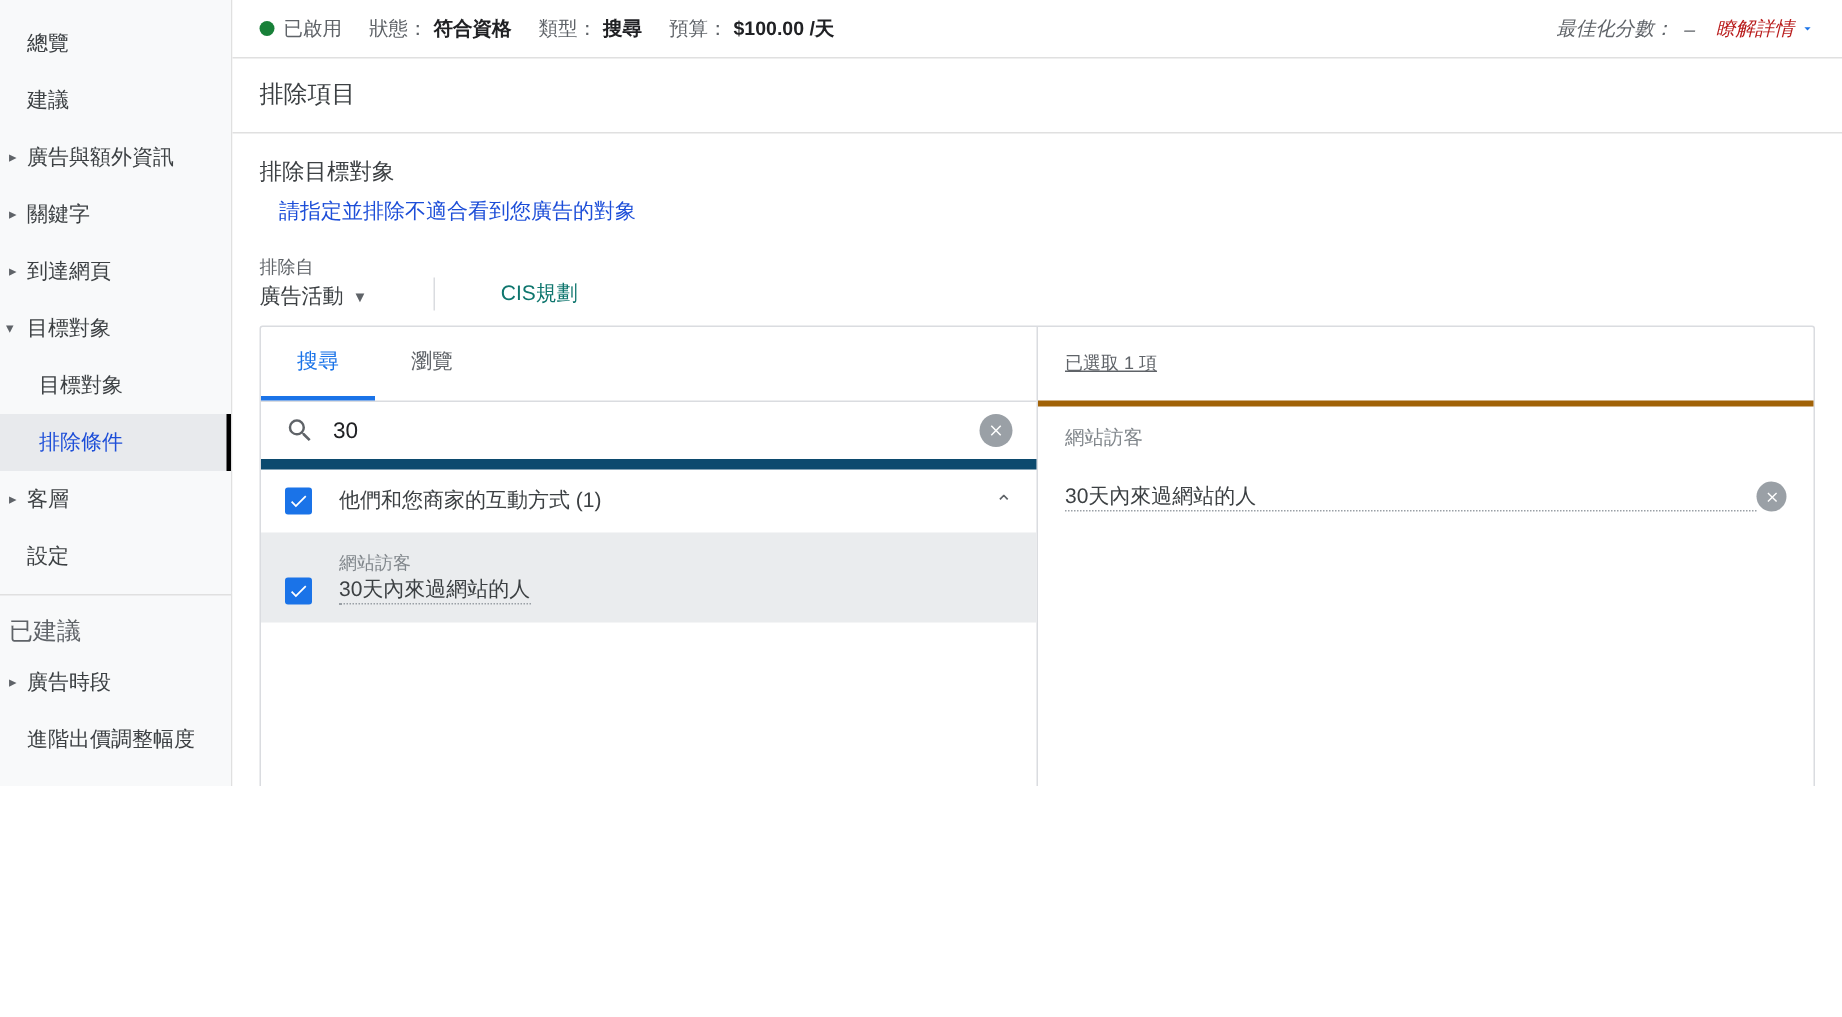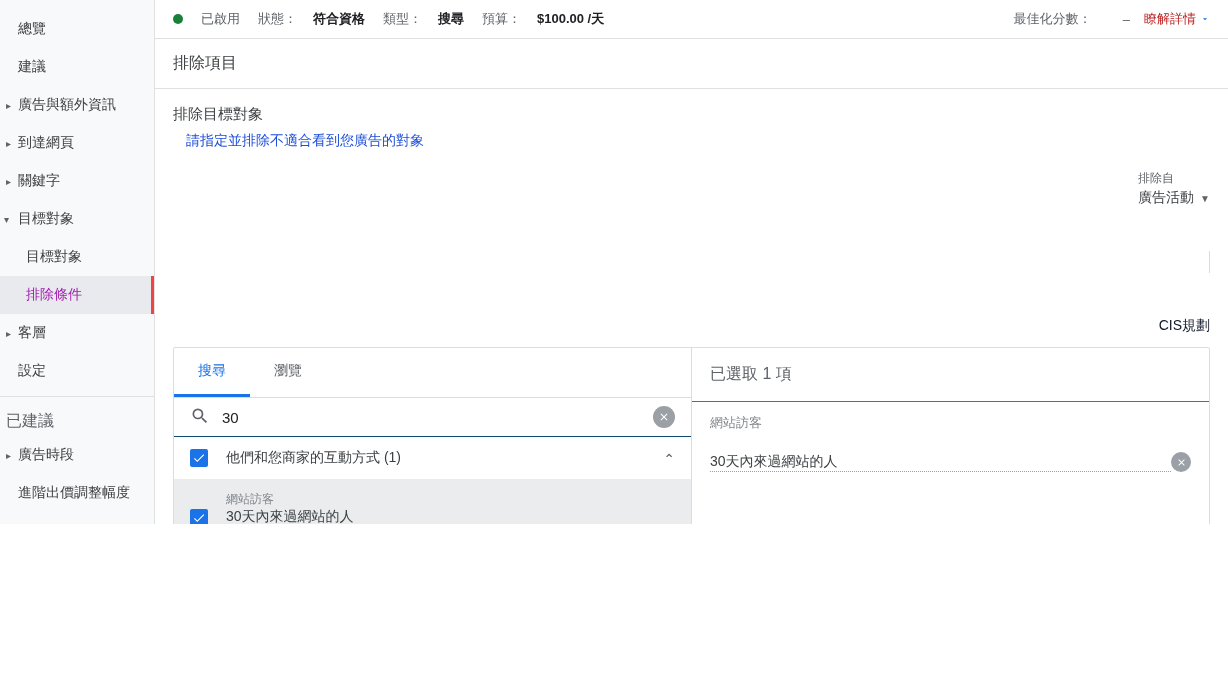--- a/index.html
+++ b/index.html
@@ -5,77 +5,77 @@
     * { margin: 0; padding: 0; box-sizing: border-box; }
     body { font-family: Arial, "Microsoft JhengHei", sans-serif; font-size: 14px; color: #3c4043; background: #fff; }
     .app { display: flex; height: 524px; width: 1228px; }
     
     
     .sidebar { width: 155px; background: #f8f9fa; border-right: 1px solid #e0e0e0; overflow-y: auto; padding-top: 10px; }
     .nav-item { display: flex; align-items: center; padding: 10px 12px 10px 18px; cursor: pointer; color: #3c4043; font-size: 14px; position: relative; }
     .nav-item.has-arrow::before { content: "▸"; position: absolute; left: 6px; font-size: 10px; color: #5f6368; }
     .nav-item.expanded::before { content: "▾"; position: absolute; left: 4px; font-size: 10px; color: #5f6368; }
     .nav-item.sub { padding-left: 26px; }
-    .nav-item.active { background: #e8eaed; color: #a21caf; border-right: 3px solid #ef4444; }
+    .nav-item.active { background: #e8eaed; color: #1d4ed8; border-right: 3px solid #000000; }
     .nav-divider { border: none; border-top: 1px solid #e0e0e0; margin: 6px 0; }
     .nav-label { font-size: 16px; color: #5f6368; padding: 8px 12px 4px 6px; }
     .nav-more { display: flex; align-items: center; padding: 12px 12px 12px 6px; font-size: 14px; color: #3c4043; cursor: pointer; }
     .nav-more .plus { font-size: 18px; margin-right: 10px; }
     
     
     .main { flex: 1; display: flex; flex-direction: column; background: #fff; }
     
     
     .status-bar { display: flex; align-items: center; padding: 10px 18px; border-bottom: 1px solid #e0e0e0; font-size: 13px; color: #5f6368; gap: 18px; }
     .status-dot { width: 10px; height: 10px; border-radius: 50%; background: #188038; display: inline-block; margin-right: 6px; }
-    .status-item { display: flex; align-items: center; gap: 12px; }
+    .status-item { display: flex; align-items: center; }
     .status-item strong { color: #202124; margin-left: 4px; }
-    .status-bar .right { margin-left: auto; display: flex; align-items: center; gap: 14px; }
+    .status-bar .right { margin-left: auto; display: flex; align-items: center; gap: 14px; font-style: italic; }
     .link { color: #b91c1c; cursor: pointer; display: flex; align-items: center; gap: 4px; }
     .chev-down { width: 10px; height: 10px; }
     
     
     .page-title { font-size: 16px; color: #3c4043; padding: 14px 18px; border-bottom: 1px solid #e0e0e0; }
     
     
     .content { padding: 16px 18px; }
     .section-title { font-size: 15px; color: #3c4043; margin-bottom: 8px; }
     .section-desc { font-size: 14px; color: #1d4ed8; margin-bottom: 20px; padding-left: 13px; }
-    .exclude-from { display: flex; align-items: flex-end; gap: 44px; margin-bottom: 10px; flex-direction: column; }
+    .exclude-from { display: flex; align-items: flex-end; gap: 44px; margin-bottom: 10px; }
     .select-wrap { }
     .select-label { font-size: 12px; color: #5f6368; margin-bottom: 2px; }
     .select-val { font-size: 14px; color: #3c4043; display: flex; align-items: center; gap: 6px; cursor: pointer; }
     .select-val .tri { font-size: 10px; color: #5f6368; }
     .divider-v { width: 1px; height: 22px; background: #dadce0; }
-    .campaign-name { font-size: 14px; color: #0f172a; padding-bottom: 2px; }
+    .campaign-name { font-size: 14px; color: #0f766e; padding-bottom: 2px; }
     
     
     .picker { display: flex; border: 1px solid #dadce0; border-radius: 2px; height: 430px; }
     .pane-left { flex: 1; border-right: 1px solid #dadce0; display: flex; flex-direction: column; }
     .pane-right { flex: 1; display: flex; flex-direction: column; }
     
     .tabs { display: flex; border-bottom: 1px solid #dadce0; }
     .tab { padding: 14px 24px; font-size: 14px; color: #5f6368; cursor: pointer; border-bottom: 3px solid transparent; }
     .tab.active { color: #1a73e8; border-bottom-color: #1a73e8; }
     
-    .search-row { display: flex; padding: 8px 16px; border-bottom: 1px solid #0c4a6e; }
+    .search-row { display: flex; align-items: center; padding: 8px 16px; border-bottom: 7px solid #0c4a6e; }
     .search-icon { width: 20px; height: 20px; margin-right: 12px; fill: #5f6368; }
     .search-input { flex: 1; border: none; outline: none; font-size: 15px; color: #202124; }
     .clear-btn { width: 22px; height: 22px; border-radius: 50%; background: #9aa0a6; display: flex; align-items: center; justify-content: center; cursor: pointer; color: #fff; font-size: 12px; }
     
     .result-row { display: flex; align-items: flex-end; padding: 12px 16px; cursor: pointer; }
     .result-row.selected-row { background: #eaecee; }
     .checkbox { width: 18px; height: 18px; border-radius: 2px; background: #1a73e8; margin-right: 18px; display: flex; align-items: center; justify-content: center; flex-shrink: 0; }
     .checkbox svg { width: 14px; height: 14px; fill: #fff; }
     .result-text { flex: 1; }
     .result-cat { font-size: 12px; color: #80868b; }
     .result-name { font-size: 14px; color: #3c4043; border-bottom: 1px dotted #9aa0a6; display: inline-block; }
     .expand-icon { font-size: 14px; color: #5f6368; }
     
-    .pane-header { padding: 16px 18px; font-size: 16px; color: #5f6368; border-bottom: 1px solid #a16207; }
+    .pane-header { padding: 16px 18px; font-size: 12px; color: #5f6368; border-bottom: 4px solid #a16207; text-decoration: underline; }
     .group-header { padding: 12px 18px; font-size: 13px; color: #80868b; }
     .selected-item { display: flex; align-items: center; padding: 8px 18px; }
     .selected-item .name { flex: 1; font-size: 14px; color: #3c4043; border-bottom: 1px dotted #9aa0a6; display: inline-block; }
     .remove-btn { width: 20px; height: 20px; border-radius: 50%; background: #9aa0a6; display: flex; align-items: center; justify-content: center; cursor: pointer; color: #fff; font-size: 11px; }
   </style>
 </head>
 <body>
 
 <div class="app">
 
@@ -83,24 +83,24 @@
     <div class="nav-item">
         <span>總覽</span>
       </div>
     <div class="nav-item">
         <span>建議</span>
       </div>
     <div class="nav-item has-arrow">
         <span>廣告與額外資訊</span>
       </div>
     <div class="nav-item has-arrow">
+        <span>關鍵字</span>
+      </div>
+    <div class="nav-item has-arrow">
         <span>到達網頁</span>
-      </div>
-    <div class="nav-item has-arrow">
-        <span>關鍵字</span>
       </div>
     <div class="nav-item expanded">
         <span>目標對象</span>
       </div>
     <div class="nav-item sub">
         <span>目標對象</span>
       </div>
     <div class="nav-item sub active">
         <span>排除條件</span>
       </div>

